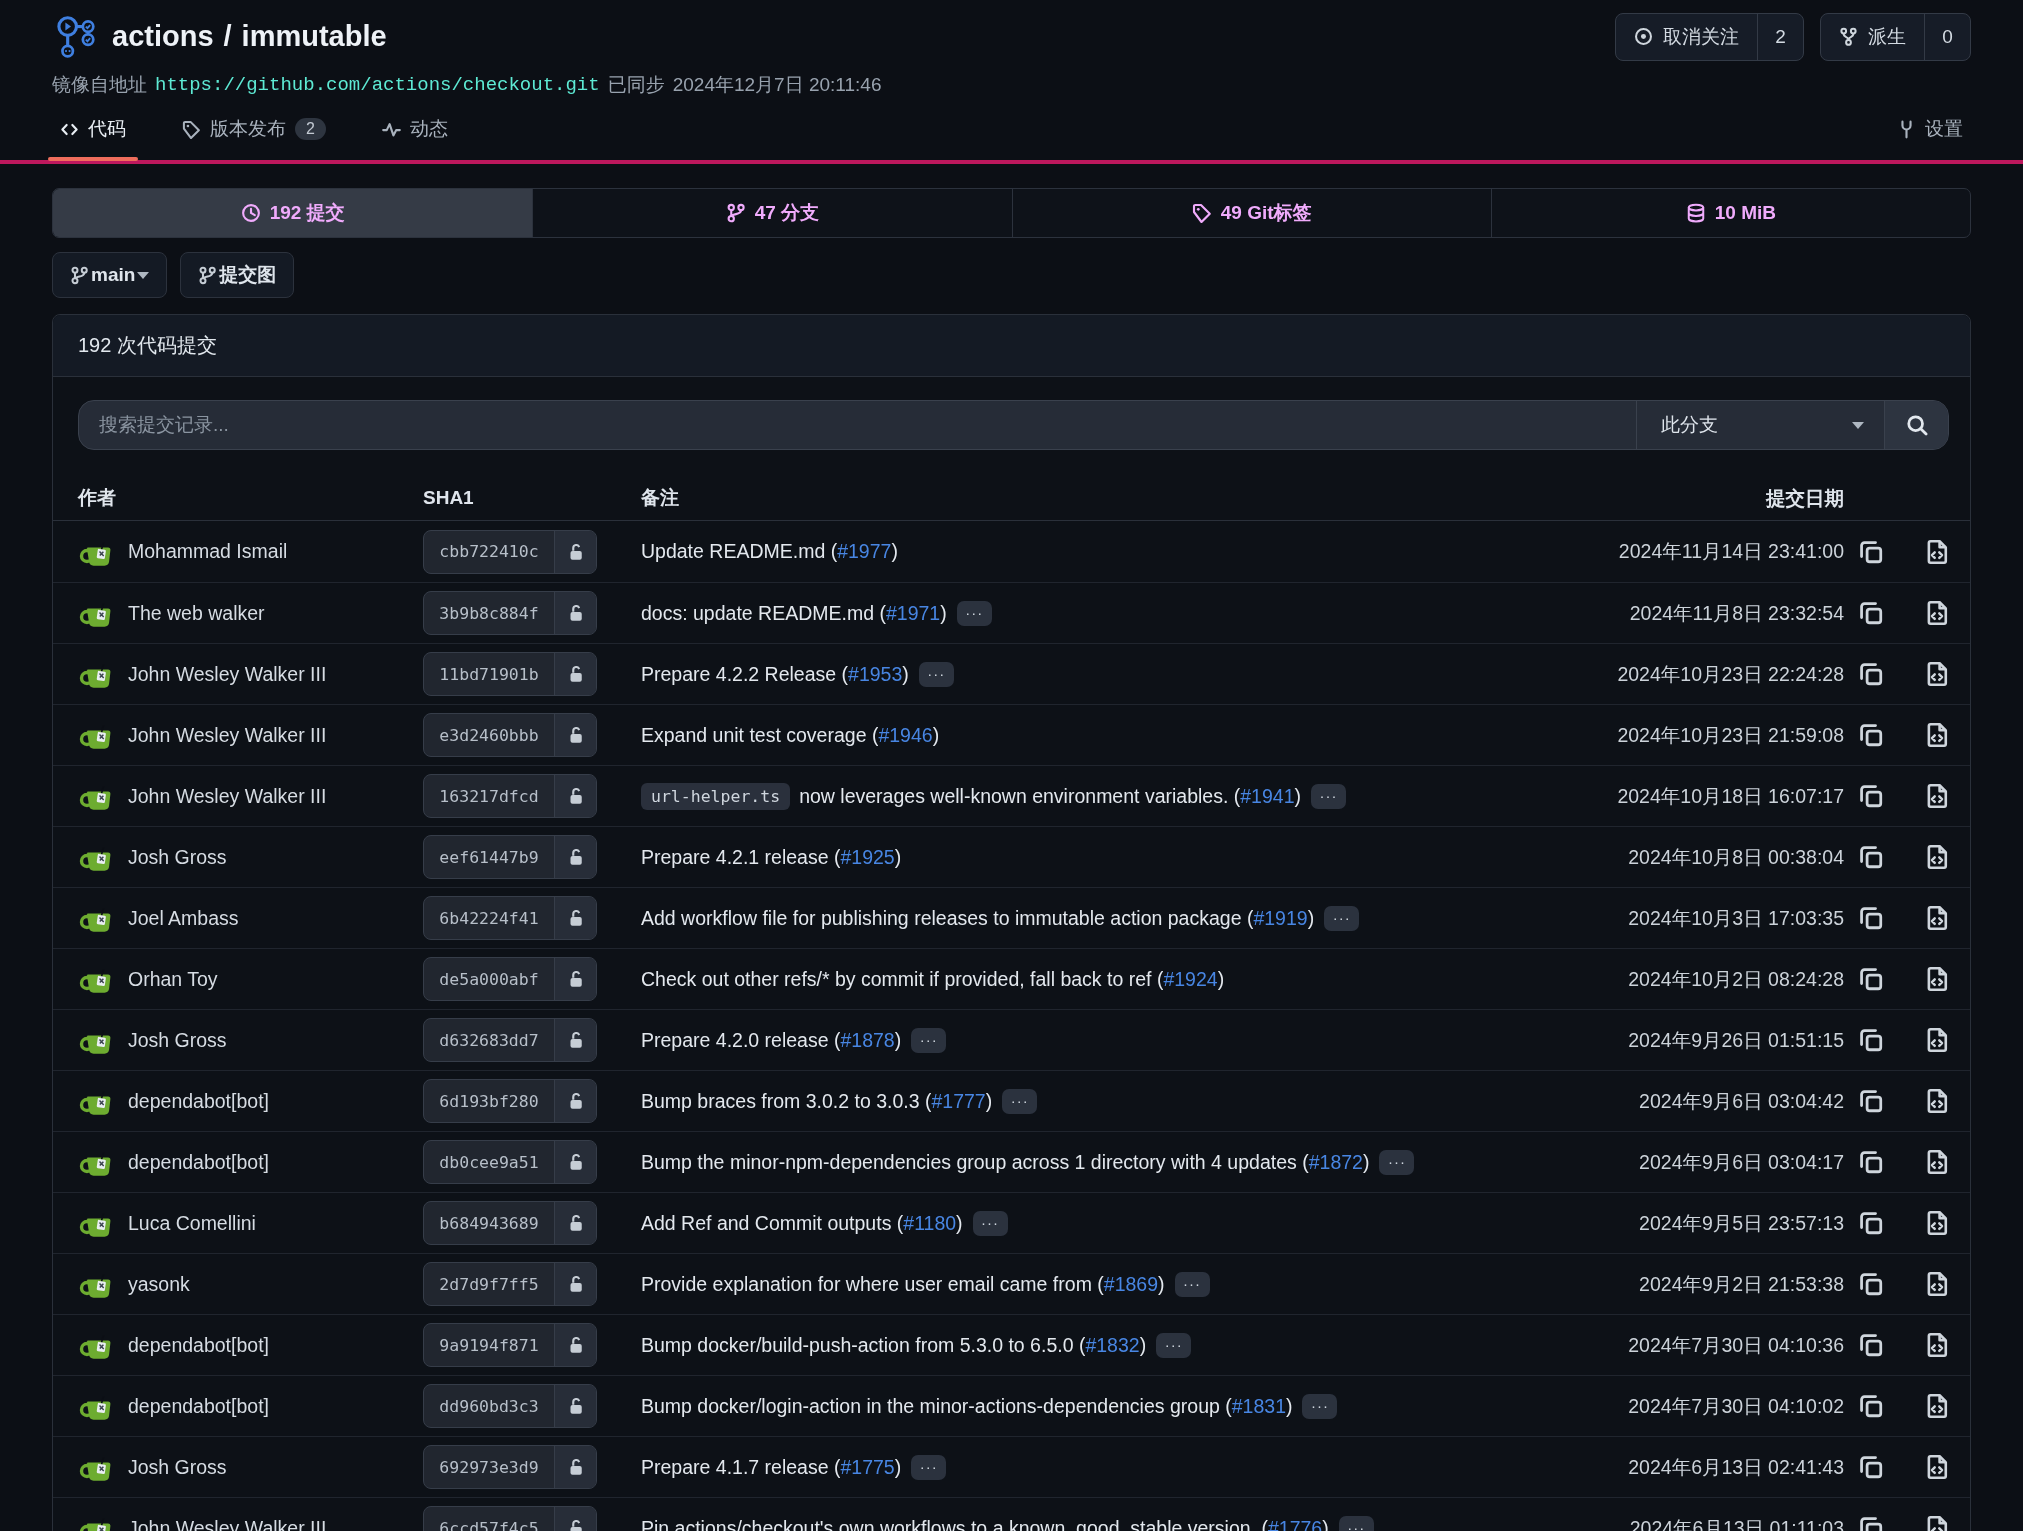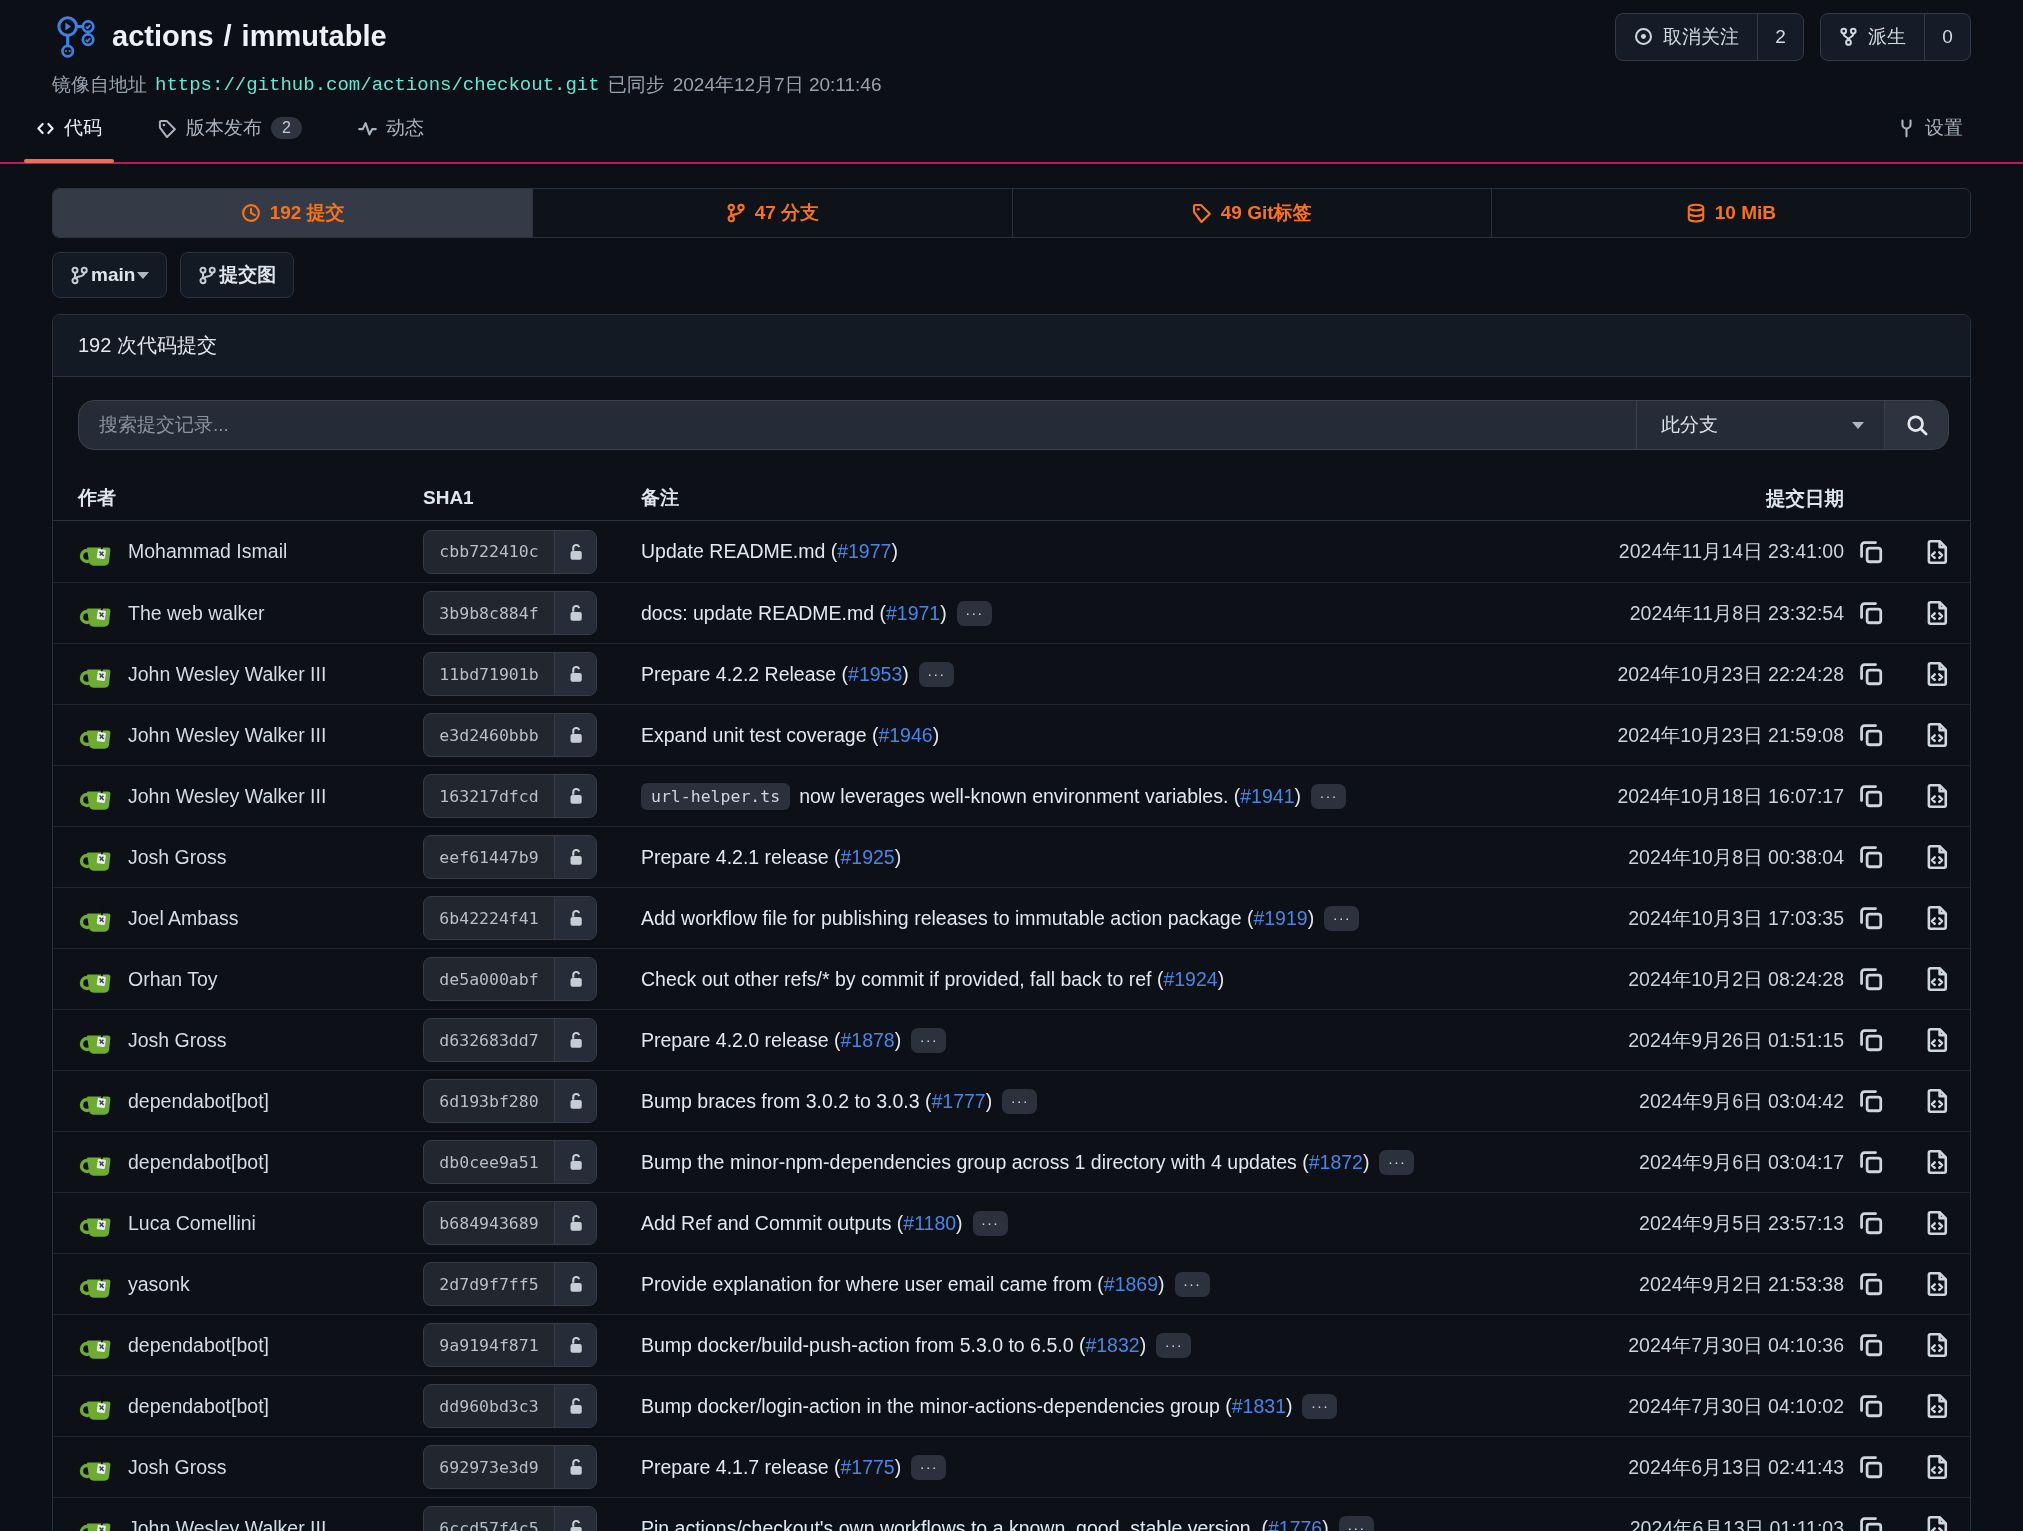--- a/index.html
+++ b/index.html
@@ -23,31 +23,31 @@
   .pill-btn {
     display:flex; align-items:stretch; background:#161c27; border:1px solid #333a46;
     border-radius:8px; overflow:hidden; height:48px; color:#d3dae2; font-size:19px;
   }
   .pill-main { display:flex; align-items:center; gap:10px; padding:0 18px; background:transparent; border:none; color:#d3dae2; font-size:19px; }
   .pill-count { display:flex; align-items:center; justify-content:center; min-width:46px; border-left:1px solid #333a46; background:transparent; border-top:none;border-right:none;border-bottom:none; color:#d3dae2; font-size:19px; }
 
   .mirror-line { padding:10px 72px 0 52px; color:#98a2ae; font-size:19px; display:flex; gap:8px; align-items:center; }
   .mirror-line a { color:#5eead4;font-family:Liberation Mono, monospace; }
 
-  .tabs { display:flex; padding:14px 52px 0 28px; border-bottom:2px solid #be185d; height:66px; }
+  .tabs { display:flex; align-items:flex-end; padding:14px 52px 0 52px; border-bottom:4px solid #be185d; height:66px; }
   .tab { position:relative; display:flex; align-items:center; gap:9px; padding:0 8px 18px 8px; margin-right:40px; color:#a9b2bd; font-size:19px; }
   .tab.active { color:#e8edf3; }
   .tab.active .tab-underline { position:absolute; left:-4px; right:-4px; bottom:-1px; height:4px; border-radius:3px; background:#ef6d5c; }
   .tab-badge { background:#2e3540; border-radius:12px; padding:2px 11px; font-size:16px; color:#c3cad3; }
   .tab-settings { margin-left:auto; margin-right:0; }
 
   
   .content { padding:0 52px; }
   .stats-bar { margin-top:24px; display:flex; height:50px; border:1px solid #2c323d; border-radius:7px; background:#0e1219; overflow:hidden; }
-  .stat-seg { flex:1 1 25%; display:flex; align-items:center; justify-content:center; gap:9px; color:#f97316; font-weight:600; border-left:1px solid #2c323d; background:transparent; border-top:none;border-right:none;border-bottom:none; font-size:19px; }
+  .stat-seg { flex:1 1 25%; display:flex; align-items:center; justify-content:center; gap:9px; color:#f0abfc; font-weight:600; border-left:1px solid #2c323d; background:transparent; border-top:none;border-right:none;border-bottom:none; font-size:19px; }
   .stat-seg:first-child { border-left:none; }
   .stat-seg.active { background:#353b46; }
 
   
   .toolbar { margin-top:14px; display:flex; gap:13px; }
   .tool-btn { display:flex; align-items:center; gap:2px; height:46px; padding:0 17px; background:#141a24; border:1px solid #2c323d; border-radius:8px; color:#dfe5ec; font-size:19px; font-weight:600; }
   .caret { width:0; height:0; border-left:6px solid transparent; border-right:6px solid transparent; border-top:7px solid #aeb7c1; }
 
   
   .panel { margin-top:16px; border:1px solid #2a303a; border-radius:8px 8px 0 0; background:#0d1117; }

